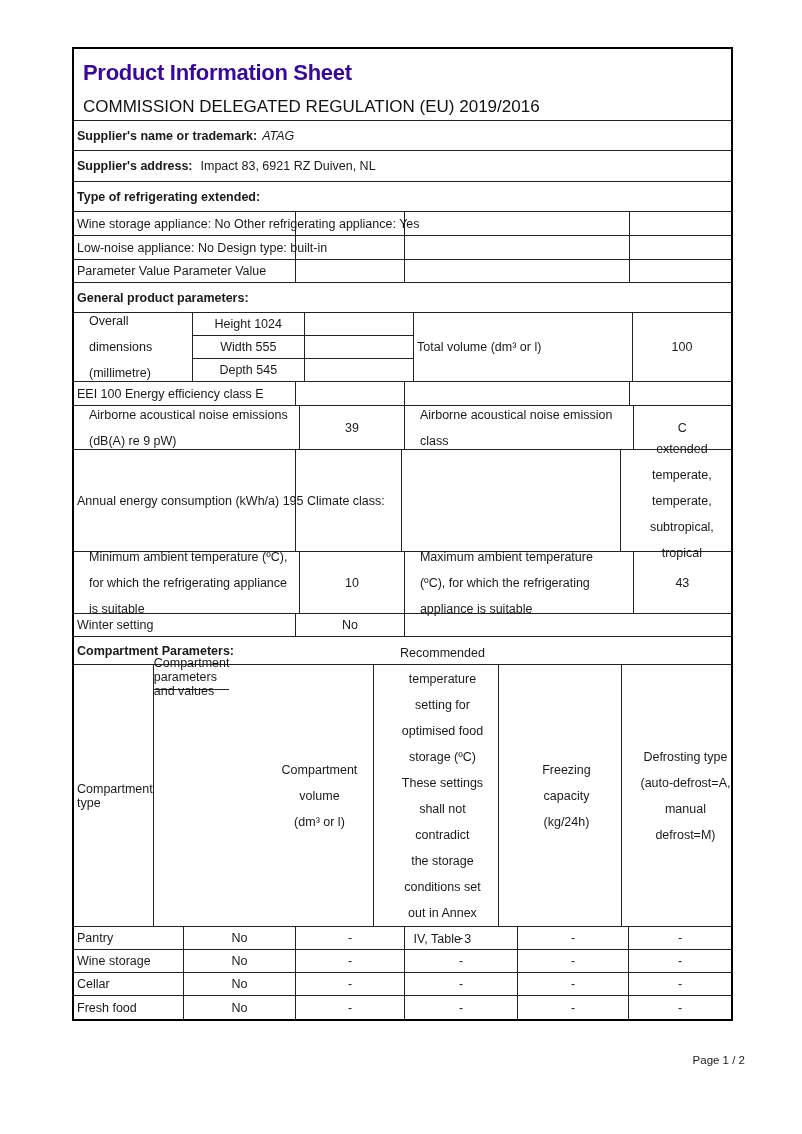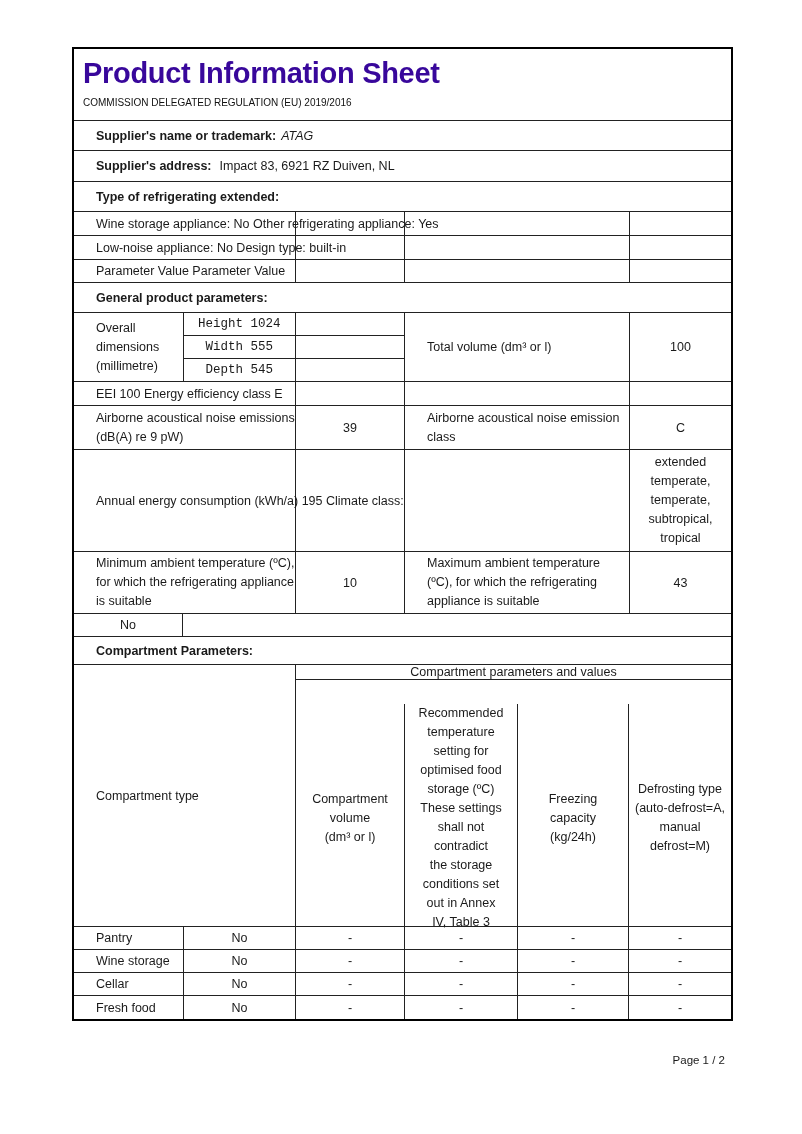--- a/index.html
+++ b/index.html
@@ -7,45 +7,45 @@
     position:relative;width:802px;height:1134px;background:#ffffff;
     font-family:"Liberation Sans",sans-serif;font-size:12.5px;color:#1a1a1a;
     overflow:hidden;margin:0 auto;
   }
   .doc{position:absolute;left:72px;top:47px;width:661px;border:2px solid #000;box-sizing:border-box;background:#fff;}
   .row{display:flex;border-bottom:1px solid #222;box-sizing:border-box;align-items:stretch;}
   .doc > .row:last-child{border-bottom:none;}
   .c{border-right:1px solid #222;box-sizing:border-box;display:flex;align-items:center;overflow:visible;}
   .c.last{border-right:none;}
   .ctr{justify-content:center;text-align:center;}
-  .padL{padding-left:22px;}
+  .padL{padding-left:3px;}
   .pre{white-space:pre-line;}
   .nowrap{white-space:nowrap;}
   .b{font-weight:700;}
-  .lh{line-height:19px;}
+  .lh{line-height:26px;margin-left:12px;}
   
   .w110{width:110px}.w112{width:112px}.w109{width:109px}.w222{width:222px}
   .w225{width:225px}.w101{width:101px}.w113{width:113px}.w111{width:111px}
   .w102{width:102px}.w221{width:221px}
   
   .h72{height:72px}.h30{height:30px}.h31{height:31px}.h24{height:24px}
   .h23{height:23px}.h69{height:69px}.h44{height:44px}.h102{height:102px}
   .h62{height:62px}.h28{height:28px}.h262{height:262px}
   .title-row{display:block;padding:8px 0 0 9px;}
-  .title-row h1{margin:0;font-size:29px;font-weight:700;letter-spacing:-0.3px;line-height:32px;}
-  .regulation{font-size:10px;margin-top:8px;color:#111;}
+  .title-row h1{margin:0;font-size:22px;font-weight:700;letter-spacing:-0.3px;line-height:32px;}
+  .regulation{font-size:17px;margin-top:8px;color:#111;}
   .labelgap{margin-left:5px;font-style:italic;}
   .addrgap{margin-left:8px;}
   .dimwrap{display:flex;flex-direction:column;}
-  .subrow{display:flex;height:23px;border-bottom:1px solid #222;box-sizing:border-box;font-family:Liberation Mono, monospace;}
+  .subrow{display:flex;height:23px;border-bottom:1px solid #222;box-sizing:border-box;}
   .dimwrap .subrow:last-child{border-bottom:none;}
-  .comp-right{display:flex;flex-direction:column;flex:1;gap:24px;}
+  .comp-right{display:flex;flex-direction:row;flex:1;gap:24px;}
   .cpv{height:25px;border-bottom:1px solid #222;box-sizing:border-box;display:flex;align-items:center;justify-content:center;}
   .comp-cols{display:flex;flex:1;}
-  .footer{position:absolute;left:64px;top:1054px;width:661px;text-align:right;font-size:11.5px;color:#1a1a1a;}
+  .footer{position:absolute;left:84px;top:1054px;width:661px;text-align:right;font-size:11.5px;color:#1a1a1a;}
 </style>
 </head>
 <body>
 
 <div class="sheet">
   <div class="doc">
 
     <div class="row h72 title-row">
       <h1 style="color: rgb(56, 7, 155);">Product Information Sheet</h1>
       <div class="regulation">COMMISSION DELEGATED REGULATION (EU) 2019/2016</div>
@@ -161,20 +161,21 @@
 for which the refrigerating appliance
 is suitable</div>
       <div class="c w109 ctr">10</div>
       <div class="c w225 padL pre lh">Maximum ambient temperature
 (ºC), for which the refrigerating
 appliance is suitable</div>
       <div class="c w101 last ctr">43</div>
     </div>
 
     <div class="row h23">
+      <div class="c w222 padL">Winter setting</div>
       <div class="c w109 ctr">No</div>
       <div class="c last" style="flex:1"></div>
     </div>
 
     <div class="row h28">
       <div class="c last padL b">Compartment Parameters:</div>
     </div>
 
     <div class="row h262">
       <div class="c w222 padL">Compartment type</div>

